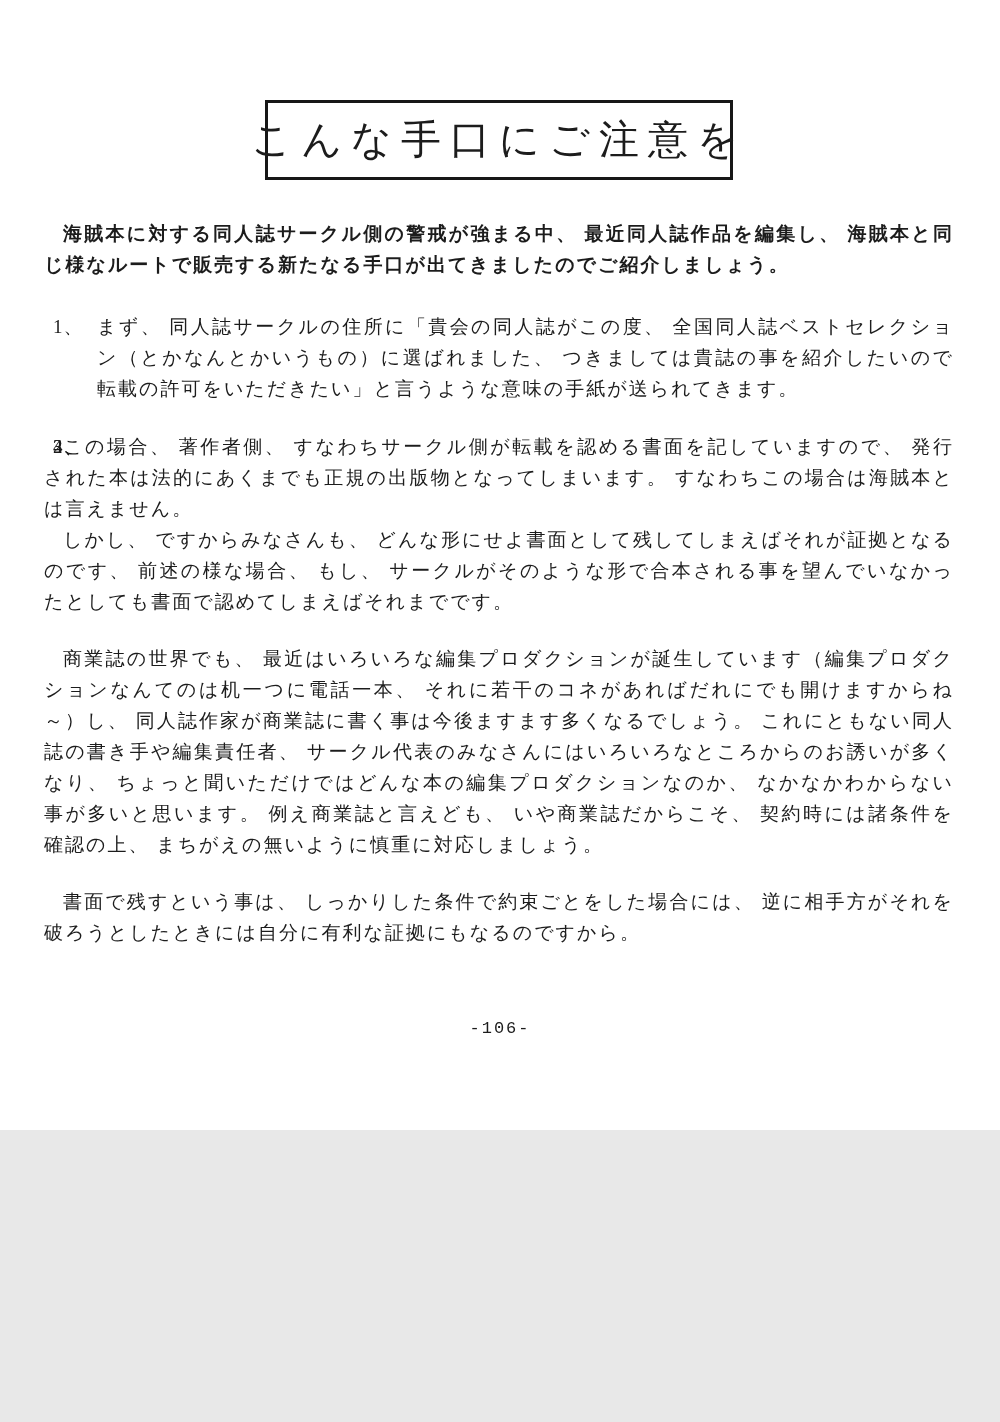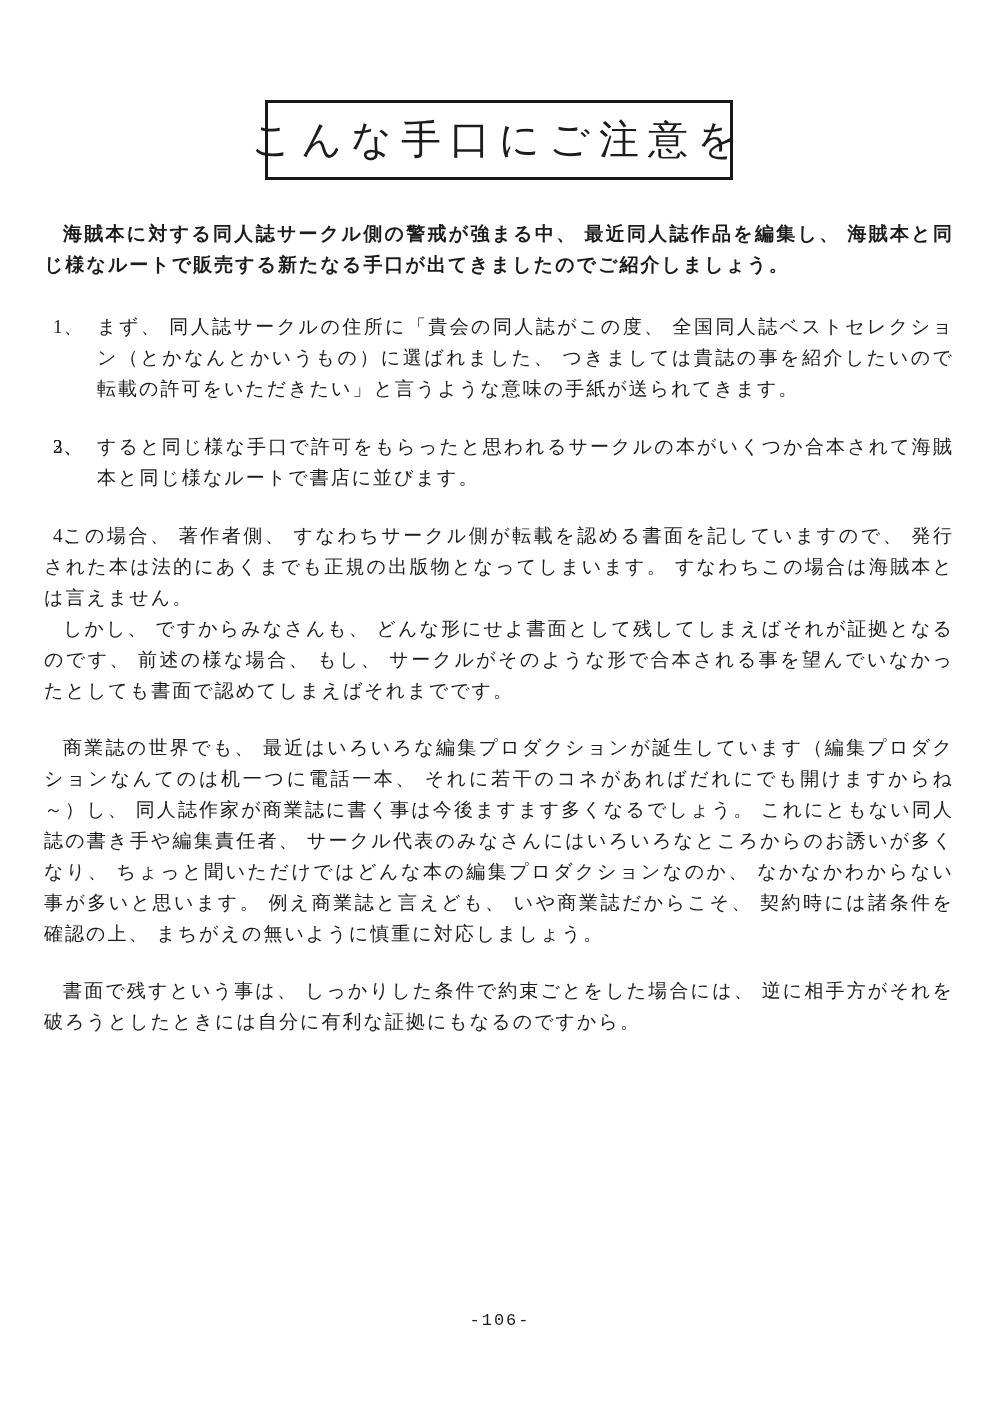--- a/index.html
+++ b/index.html
@@ -3,21 +3,21 @@
 <meta charset="utf-8">
 <style>
   html, body {
     margin: 0;
     padding: 0;
     background: #e8e8e8;
   }
   .page {
     position: relative;
     width: 1000px;
-    height: 1422px;
+    height: 1130px;
     margin: 0 auto;
     background: #ffffff;
     color: #1c1c1c;
     font-family: "Liberation Serif", serif;
     overflow: hidden;
     box-sizing: border-box;
     padding: 100px 46px 0 44px;
   }
   .title-box {
     width: 468px;
@@ -92,21 +92,20 @@
     <div class="numbered-list">
       <div class="list-item">
         <span class="item-num">1、</span>
         <span>まず、 同人誌サークルの住所に「貴会の同人誌がこの度、 全国同人誌ベストセレクション（とかなんとかいうもの）に選ばれました、 つきましては貴誌の事を紹介したいので転載の許可をいただきたい」と言うような意味の手紙が送られてきます。</span>
       </div>
       <div class="list-item">
         <span class="item-num">2、</span>
       </div>
       <div class="list-item">
         <span class="item-num">3、</span>
-        <span>すると同じ様な手口で許可をもらったと思われるサークルの本がいくつか合本されて海賊本と同じ様なルートで書店に並びます。</span>
       </div>
       <div class="list-item">
         <span class="item-num">4、</span>
       </div>
     </div>
 
     <div class="para-block">
       <p class="para">この場合、 著作者側、 すなわちサークル側が転載を認める書面を記していますので、 発行された本は法的にあくまでも正規の出版物となってしまいます。 すなわちこの場合は海賊本とは言えません。</p>
       <p class="para">しかし、 ですからみなさんも、 どんな形にせよ書面として残してしまえばそれが証拠となるのです、 前述の様な場合、 もし、 サークルがそのような形で合本される事を望んでいなかったとしても書面で認めてしまえばそれまでです。</p>
       <p class="para gap">商業誌の世界でも、 最近はいろいろな編集プロダクションが誕生しています（編集プロダクションなんてのは机一つに電話一本、 それに若干のコネがあればだれにでも開けますからね～）し、 同人誌作家が商業誌に書く事は今後ますます多くなるでしょう。 これにともない同人誌の書き手や編集責任者、 サークル代表のみなさんにはいろいろなところからのお誘いが多くなり、 ちょっと聞いただけではどんな本の編集プロダクションなのか、 なかなかわからない事が多いと思います。 例え商業誌と言えども、 いや商業誌だからこそ、 契約時には諸条件を確認の上、 まちがえの無いように慎重に対応しましょう。</p>

